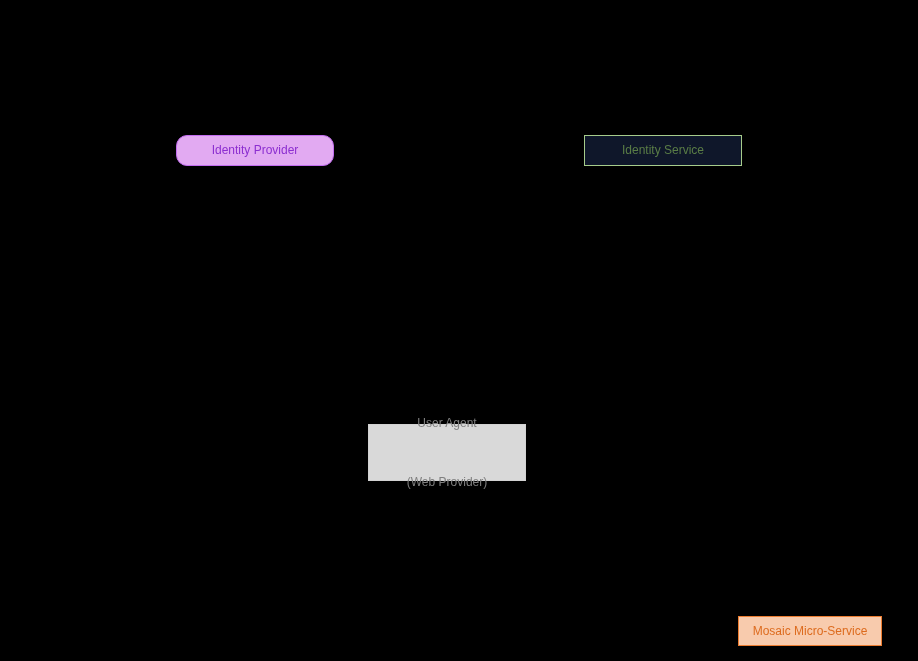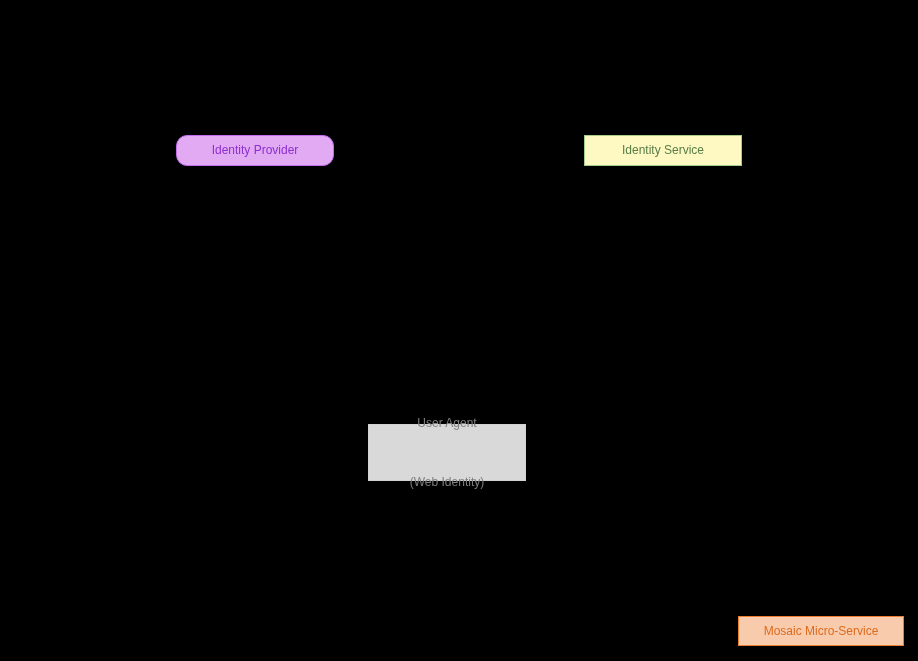--- a/index.html
+++ b/index.html
@@ -26,37 +26,37 @@
     text-align: center;
     font-size: 12px;
     line-height: 15px;
     white-space: nowrap;
   }
   .actor-box span { display: block; }
   
   .pos-identity-provider   { left: 176px; top: 135px; width: 158px; height: 31px; }
   .pos-identity-service    { left: 584px; top: 135px; width: 158px; height: 31px; }
   .pos-user-agent          { left: 368px; top: 424px; width: 158px; height: 57px; }
-  .pos-mosaic-microservice { left: 738px; top: 616px; width: 166px; height: 30px; }
+  .pos-mosaic-microservice { left: 738px; top: 616px; width: 144px; height: 30px; }
 </style>
 </head>
 <body>
 
 <div class="canvas" style="background-color: rgb(0, 0, 0);">
 
   <div class="actor-box pos-identity-provider" style="background-color: rgb(226, 170, 242); border-color: rgb(195, 108, 240); color: rgb(140, 47, 208); border-radius: 11px;">
     <span>Identity Provider</span>
   </div>
 
-  <div class="actor-box pos-identity-service" style="background-color: #fef9c3; border-color: rgb(166, 204, 139); color: rgb(90, 125, 70);">
+  <div class="actor-box pos-identity-service" style="background-color: #0f172a; border-color: rgb(166, 204, 139); color: rgb(90, 125, 70);">
     <span>Identity Service</span>
   </div>
 
   <div class="actor-box pos-user-agent" style="background-color: rgb(217, 217, 217); border-color: rgb(210, 210, 210); color: rgb(127, 127, 127); gap: 44px;">
     <span>User Agent</span>
-    <span>(Web Identity)</span>
+    <span>(Web Provider)</span>
   </div>
 
   <div class="actor-box pos-mosaic-microservice" style="background-color: rgb(248, 203, 173); border-color: rgb(237, 125, 49); color: rgb(221, 107, 30);">
     <span>Mosaic Micro-Service</span>
   </div>
 
 </div>
 
 </body></html>

